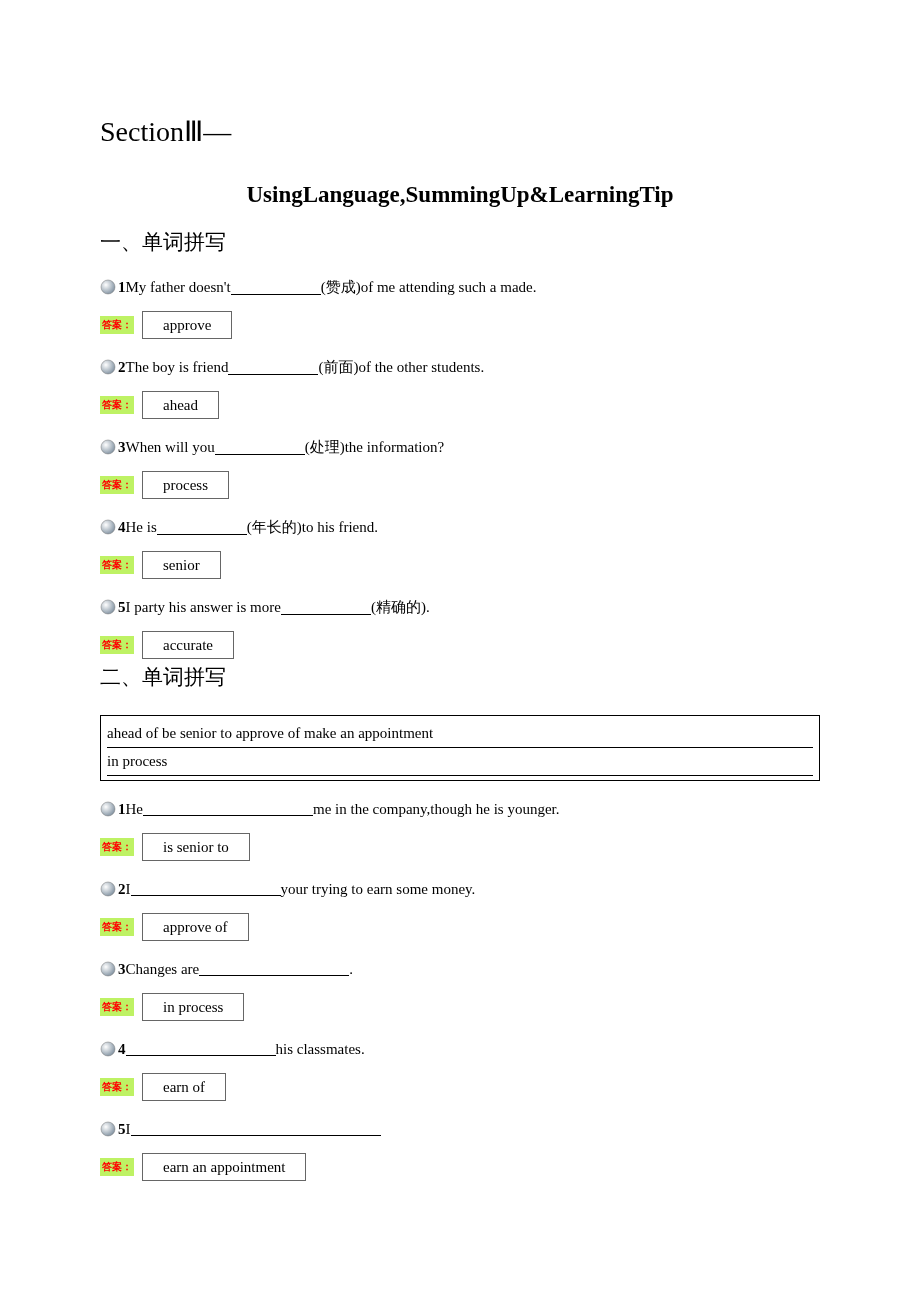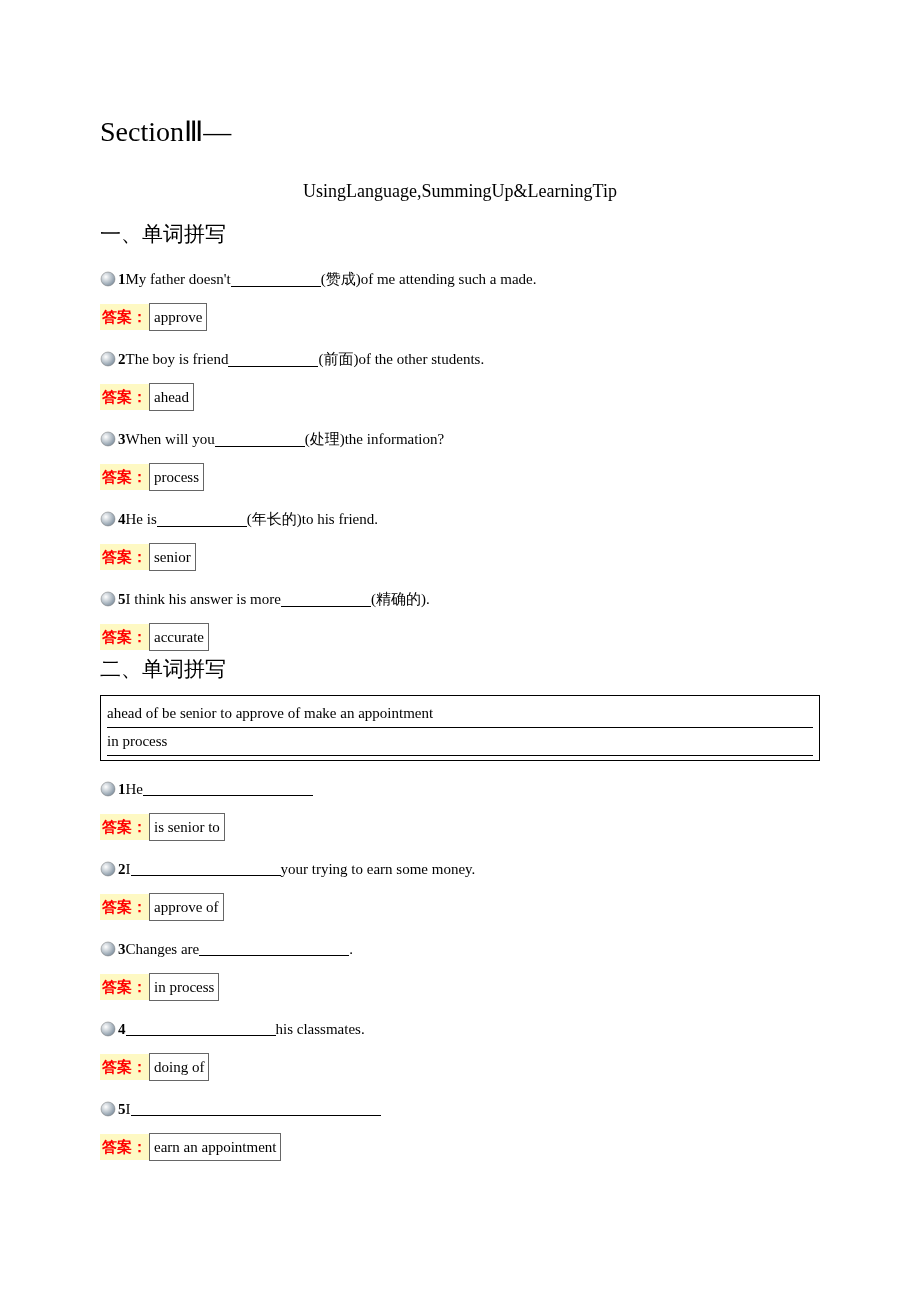--- a/index.html
+++ b/index.html
@@ -17,22 +17,22 @@
       line-height: 1.6;
     }
     .title1 {
       text-align: left;
       font-size: 28px;
       font-weight: normal;
       margin-bottom: 22px;
     }
     .title2 {
       text-align: center;
-      font-size: 18px;
-      font-weight: normal;
+      font-size: 23px;
+      font-weight: bold;
       margin-bottom: 12px;
     }
     .section-head {
       font-size: 21px;
       margin-top: 2px;
       margin-bottom: 6px;
     }
     .qline {
       margin-top: 16px;
       display: flex;
@@ -60,38 +60,38 @@
     .w90 { width: 90px; }
     .w170 { width: 170px; }
     .w150 { width: 150px; }
     .w250 { width: 250px; }
     .answer-row {
       margin-top: 12px;
       display: flex;
       align-items: center;
     }
     .answer-label {
-      background: #fef9c3;
+      background: #bef264;
       color: #ff0000;
       font-weight: bold;
       padding: 1px 2px;
-      font-size: 15px;
+      font-size: 10px;
       display: inline-block;
     }
     .answer-box {
       border: 1px solid #666;
-      padding: 1px 4px;
+      padding: 1px 20px;
       display: inline-block;
       font-size: 15px;
-      margin-left: 0px;
+      margin-left: 8px;
     }
     .wordbank {
       border: 1.5px solid #000;
       padding: 4px 6px;
-      margin-top: 8px;
+      margin-top: 20px;
       margin-bottom: 6px;
       font-size: 15px;
       line-height: 1.8;
     }
     .wordbank .rowline {
       border-bottom: 1px solid #000;
       display: block;
     }
   </style>
 </head>
@@ -162,21 +162,21 @@
 <div class="answer-row">
   <span class="answer-label">答案：</span>
   <span class="answer-box">senior</span>
 </div>
 
 <div class="qline">
   <svg class="bullet" viewBox="0 0 16 16">
       <circle cx="8" cy="8" r="7" fill="url(#g1)" stroke="#777" stroke-width="0.5"></circle>
     </svg>
   <span class="num">5</span>
-  <span>I think his answer is more </span>
+  <span>I party his answer is more </span>
   <span class="blank w90"></span>
   <span>(精确的).</span>
 </div>
 <div class="answer-row">
   <span class="answer-label">答案：</span>
   <span class="answer-box">accurate</span>
 </div>
 
 <div class="section-head" style="margin-top:2px;">二、单词拼写</div>
 
@@ -185,20 +185,21 @@
   <span class="rowline">in process</span>
 </div>
 
 <div class="qline">
   <svg class="bullet" viewBox="0 0 16 16">
       <circle cx="8" cy="8" r="7" fill="url(#g1)" stroke="#777" stroke-width="0.5"></circle>
     </svg>
   <span class="num">1</span>
   <span>He </span>
   <span class="blank w170"></span>
+  <span>me in the company,though he is younger.</span>
 </div>
 <div class="answer-row">
   <span class="answer-label">答案：</span>
   <span class="answer-box">is senior to</span>
 </div>
 
 <div class="qline">
   <svg class="bullet" viewBox="0 0 16 16">
       <circle cx="8" cy="8" r="7" fill="url(#g1)" stroke="#777" stroke-width="0.5"></circle>
     </svg>
@@ -229,21 +230,21 @@
 <div class="qline">
   <svg class="bullet" viewBox="0 0 16 16">
       <circle cx="8" cy="8" r="7" fill="url(#g1)" stroke="#777" stroke-width="0.5"></circle>
     </svg>
   <span class="num">4</span>
   <span class="blank w150"></span>
   <span>his classmates.</span>
 </div>
 <div class="answer-row">
   <span class="answer-label">答案：</span>
-  <span class="answer-box">doing of</span>
+  <span class="answer-box">earn of</span>
 </div>
 
 <div class="qline">
   <svg class="bullet" viewBox="0 0 16 16">
       <circle cx="8" cy="8" r="7" fill="url(#g1)" stroke="#777" stroke-width="0.5"></circle>
     </svg>
   <span class="num">5</span>
   <span>I </span>
   <span class="blank w250"></span>
 </div>

